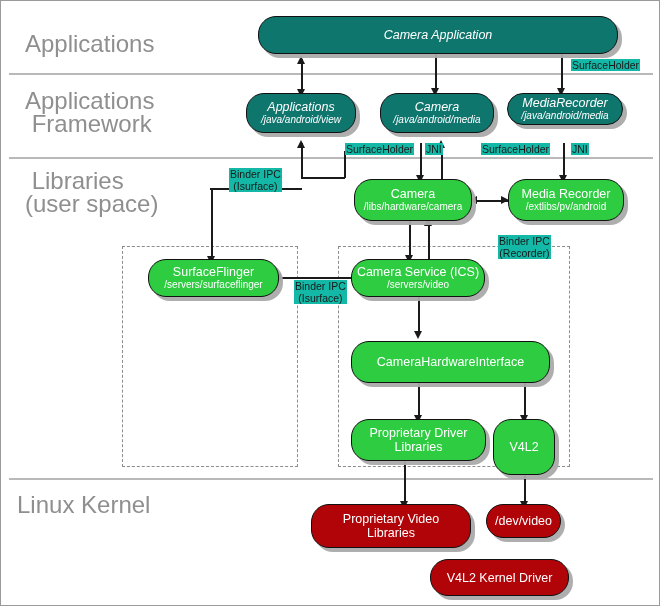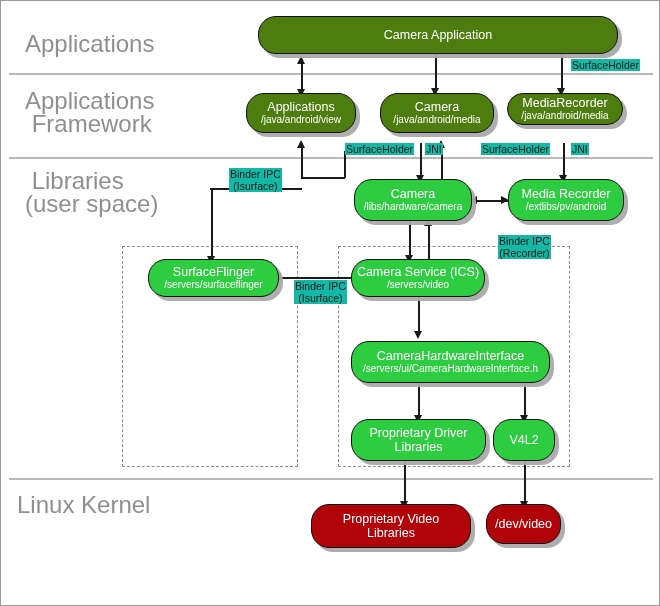--- a/index.html
+++ b/index.html
@@ -12,21 +12,21 @@
   .divider{position:absolute;height:2px;background:#b9b9b9;}
 
   
   .node{position:absolute;border-radius:18px;color:#ffffff;
         display:flex;flex-direction:column;align-items:center;justify-content:center;
         text-align:center;box-sizing:border-box;
         box-shadow:4px 4px 0 0 rgba(170,170,170,0.95);
         border:1px solid #111;}
   .node .t1{font-size:12.5px;line-height:14px;white-space:nowrap;}
   .node .t2{font-size:10px;line-height:12px;white-space:nowrap;}
-  .node.blue{background:#4d7c0f;}
+  .node.blue{background:#0f766e;font-style:italic;}
   .node.green{background:#2ecc41;}
   .node.red{background:#b00408;}
 
   
   .dashbox{position:absolute;border:1.5px dashed #8c8c8c;box-sizing:border-box;}
 
   
   .ln{position:absolute;background:#1a1a1a;}
   .vln{width:1.6px;}
   .hln{height:1.6px;}
@@ -170,35 +170,37 @@
     <span class="t2">/extlibs/pv/android</span>
   </div>
 
   <div class="node green" style="left:350px;top:258px;width:134px;height:38px;">
     <span class="t1">Camera Service (ICS)</span>
     <span class="t2">/servers/video</span>
   </div>
 
   <div class="node green" style="left:350px;top:340px;width:199px;height:42px;">
     <span class="t1">CameraHardwareInterface</span>
-    <span class="t2">/servers/ui/CameraHardwareInterface.h</span>
   </div>
 
   <div class="node green" style="left:350px;top:418px;width:135px;height:42px;">
     <span class="t1">Proprietary Driver</span>
     <span class="t1">Libraries</span>
   </div>
 
-  <div class="node green" style="left:492px;top:418px;width:62px;height:42px;">
+  <div class="node green" style="left:492px;top:418px;width:62px;height:56px;">
     <span class="t1">V4L2</span>
   </div>
 
   <div class="node red" style="left:310px;top:503px;width:160px;height:44px;">
     <span class="t1">Proprietary Video</span>
     <span class="t1">Libraries</span>
   </div>
 
-  <div class="node red" style="left:485px;top:503px;width:75px;height:40px;align-items:center;">
+  <div class="node red" style="left:485px;top:503px;width:75px;height:34px;align-items:center;">
     <span class="t1">/dev/video</span>
   </div>
 
+  <div class="node red" style="left:429px;top:558px;width:139px;height:37px;">
+    <span class="t1">V4L2 Kernel Driver</span>
+  </div>
 
 </div>
 
 </body></html>

